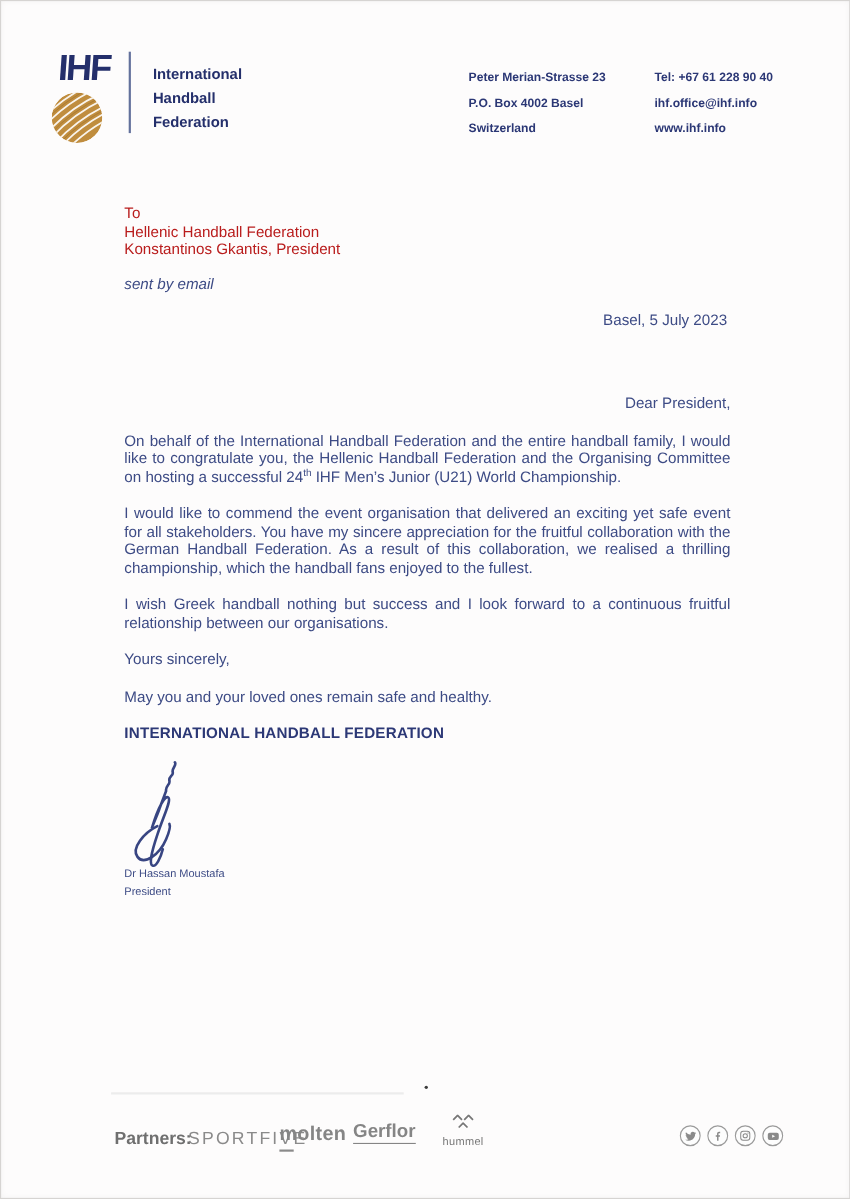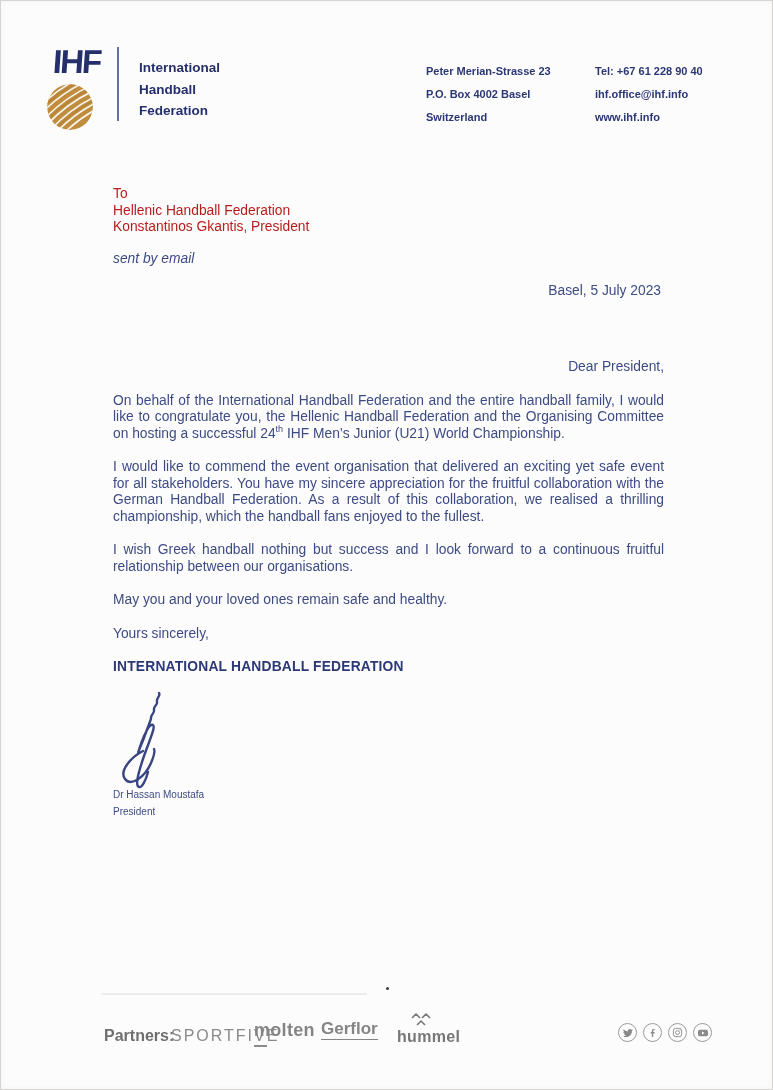--- a/index.html
+++ b/index.html
@@ -49,21 +49,21 @@
   
   .footer-line { position:absolute; left:100px; top:992px; width:266px; height:2px; background:#ececec; }
   .stray-dot { position:absolute; left:385px; top:986px; width:3px; height:3px; border-radius:50%; background:#3c3c3c; }
   .partners-label { position:absolute; left:103px; top:1026px; font-size:16px; font-weight:bold; color:#6f6f6f; }
   .p-sportfive { position:absolute; left:170px; top:1026px; font-size:16px; font-weight:400; letter-spacing:2px; color:#8a8a8a; }
   .p-sportfive .u { border-bottom:2px solid #8a8a8a; padding-bottom:1px; }
   .p-molten { position:absolute; left:253px; top:1019px; font-size:18px; font-weight:700; letter-spacing:0.3px; color:#858585; }
   .p-gerflor { position:absolute; left:320px; top:1018px; font-size:17px; font-weight:600; color:#858585; border-bottom:1.5px solid #858585; padding-bottom:0; }
   .p-hummel { position:absolute; left:396px; top:1012px; width:48px; text-align:center; color:#777; }
   .p-hummel .chev { display:block; margin:0 auto 1px auto; }
-  .p-hummel .hlabel { font-size:16px; font-weight:bold; letter-spacing:0.3px;margin-top:26px; }
+  .p-hummel .hlabel { font-size:10px; font-weight:normal; letter-spacing:0.3px;margin-top:26px; }
 
   .social { position:absolute; left:617px; top:1022px; display:flex; gap:6px; }
   .soc {
     width:19px; height:19px; border:1.2px solid #9a9a9a; border-radius:50%;
     display:flex; align-items:center; justify-content:center; background:#fdfdfd;
   }
 </style>
 </head>
 <body>
 
@@ -119,22 +119,22 @@
   <div class="sent-via">sent by email</div>
   <div class="dateline">Basel, 5 July 2023</div>
 
   <div class="letter-body">
     <div class="salutation">
       <div>Dear President,</div>
     </div>
     <p><span>On behalf of the International Handball Federation and the entire handball family, I would like to congratulate you, the Hellenic Handball Federation and the Organising Committee on hosting a successful 24</span><sup>th</sup><span> IHF Men’s Junior (U21) World Championship.</span></p>
     <p>I would like to commend the event organisation that delivered an exciting yet safe event for all stakeholders. You have my sincere appreciation for the fruitful collaboration with the German Handball Federation. As a result of this collaboration, we realised a thrilling championship, which the handball fans enjoyed to the fullest.</p>
     <p>I wish Greek handball nothing but success and I look forward to a continuous fruitful relationship between our organisations.</p>
+    <p class="no-justify">Yours sincerely,</p>
     <p class="no-justify">May you and your loved ones remain safe and healthy.</p>
-    <p class="no-justify">Yours sincerely,</p>
     <p class="signoff no-justify">INTERNATIONAL HANDBALL FEDERATION</p>
   </div>
 
   <svg class="signature" viewBox="0 0 100 104">
     <g fill="none" stroke="#2e3c7c" stroke-width="2.4" stroke-linecap="round" opacity="0.95">
       <path d="M52 4 c2 3 -3 5 -2 9 c1 3 -4 4 -3 8 c1 3 -4 5 -3 9 l-6 16 c-2 6 -5 12 -7 18 c6 -20 12 -30 15 -28 c3 2 -4 16 -10 34 c-5 15 -8 27 -4 28 c3 1 7 -7 9 -15"></path>
       <path d="M36 62 c-12 6 -24 20 -18 28 c6 8 20 -2 26 -16 c3 -7 4 -12 3 -14"></path>
     </g>
   </svg>
   <div class="signer">

